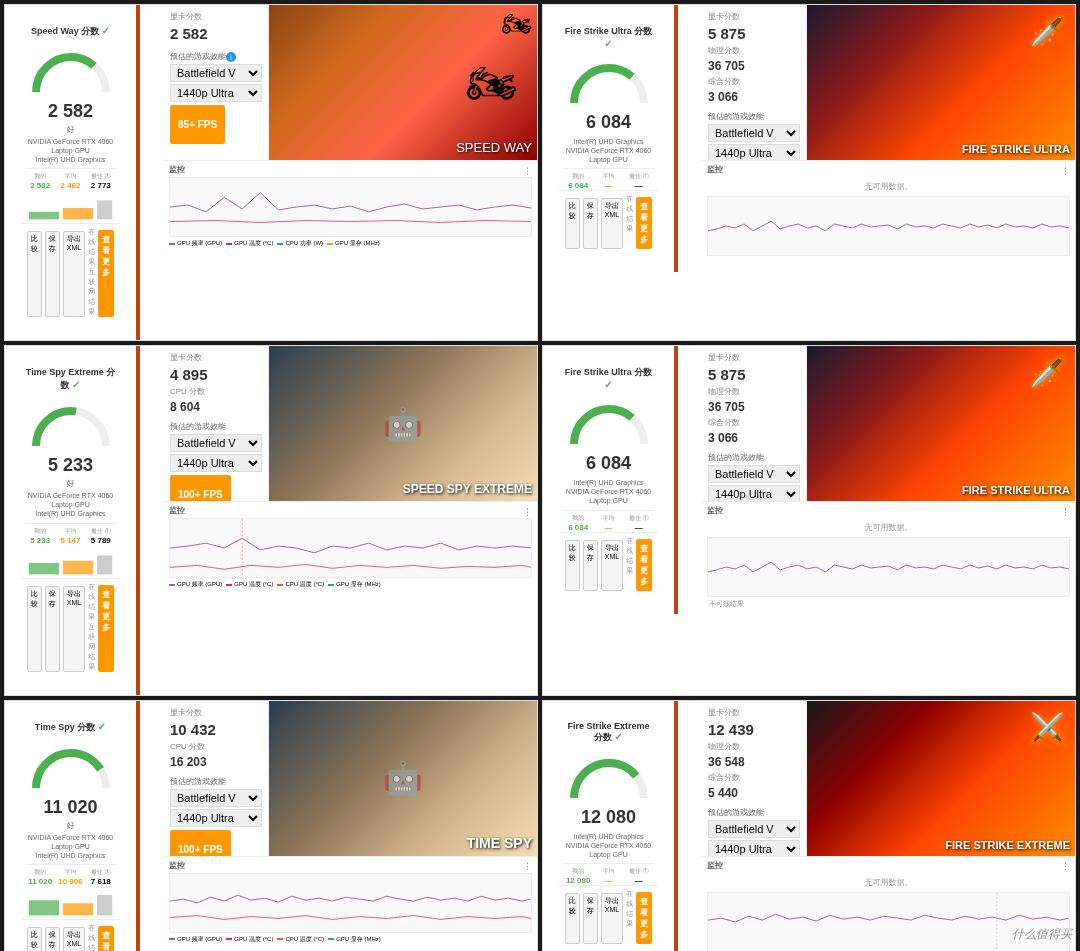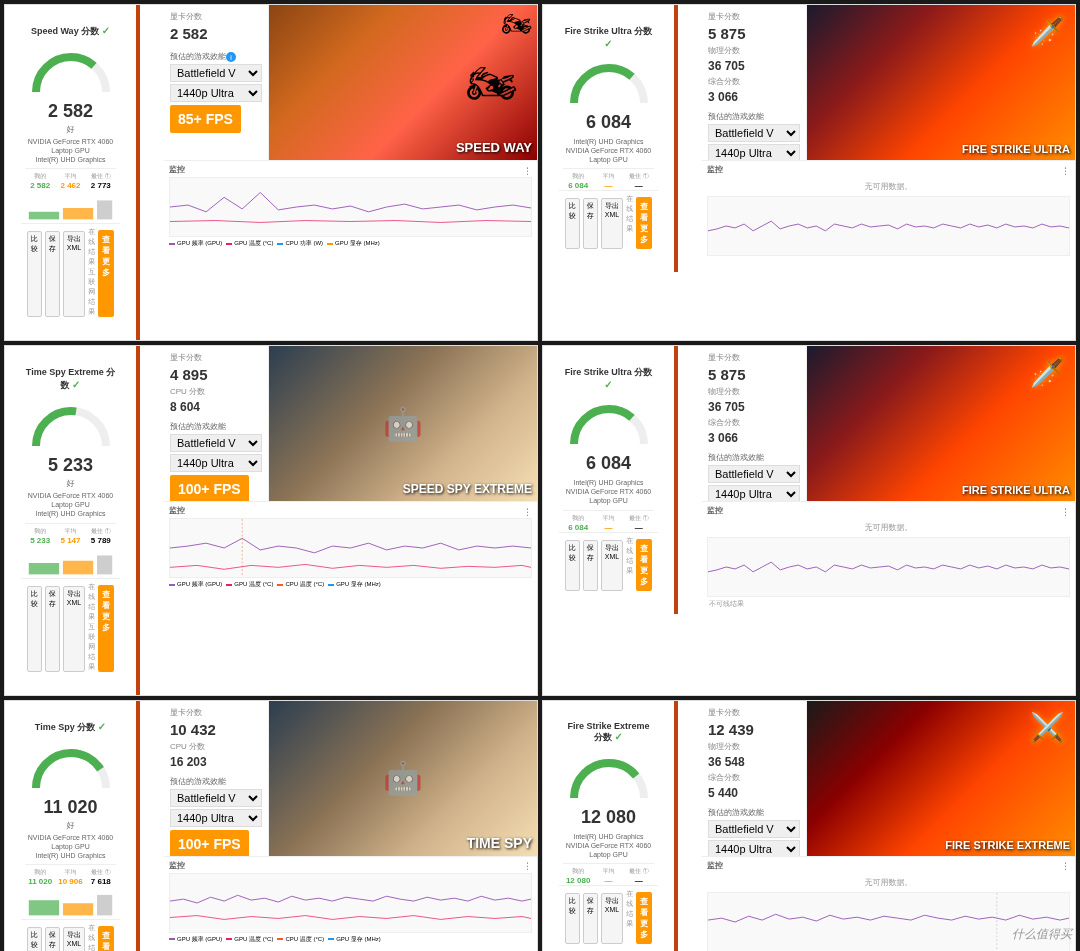--- a/index.html
+++ b/index.html
@@ -182,22 +182,22 @@
     .game-select {
       font-size: 11px;
       border: 1px solid #ddd;
       padding: 1px 2px;
       width: 100%;
       margin-top: 2px;
     }
     .fps-badge {
       background: #FF9800;
       color: white;
-      padding: 6px 8px;
-      font-size: 14px;
+      padding: 14px 8px;
+      font-size: 10px;
       font-weight: bold;
       display: inline-block;
       margin-top: 3px;
       border-radius: 2px;
     }
     .monitor-section {
       flex: 1;
       background: #fff;
       padding: 3px 5px;
       border-top: 1px solid #eee;
@@ -346,21 +346,21 @@
               <select class="game-select">
                 <option>Battlefield V</option>
               </select>
               <select class="game-select">
                 <option>1440p Ultra</option>
               </select>
               <div class="fps-badge">85+ FPS</div>
             </div>
           </div>
           <div class="benchmark-image img-speedway" style="position:relative;">
-            <div style="position:absolute;bottom:5px;right:5px;color:white;font-weight:bold;font-size:13px;text-shadow:1px 1px 3px #000;">SPEED WAY</div>
+            <div style="position:absolute;bottom:5px;right:5px;color:white;font-weight:normal;font-size:13px;text-shadow:1px 1px 3px #000;">SPEED WAY</div>
             <div style="position:absolute;top:5px;right:5px;font-size:24px;">🏍</div>
           </div>
         </div>
         <div class="monitor-section">
           <div style="display:flex;justify-content:space-between;align-items:center">
             <div class="monitor-label">监控</div>
             <div style="font-size:9px;color:#666;cursor:pointer">⋮</div>
           </div>
           <div class="monitor-graph">
             <svg width="100%" height="100%" viewBox="0 0 400 60" preserveAspectRatio="none">

